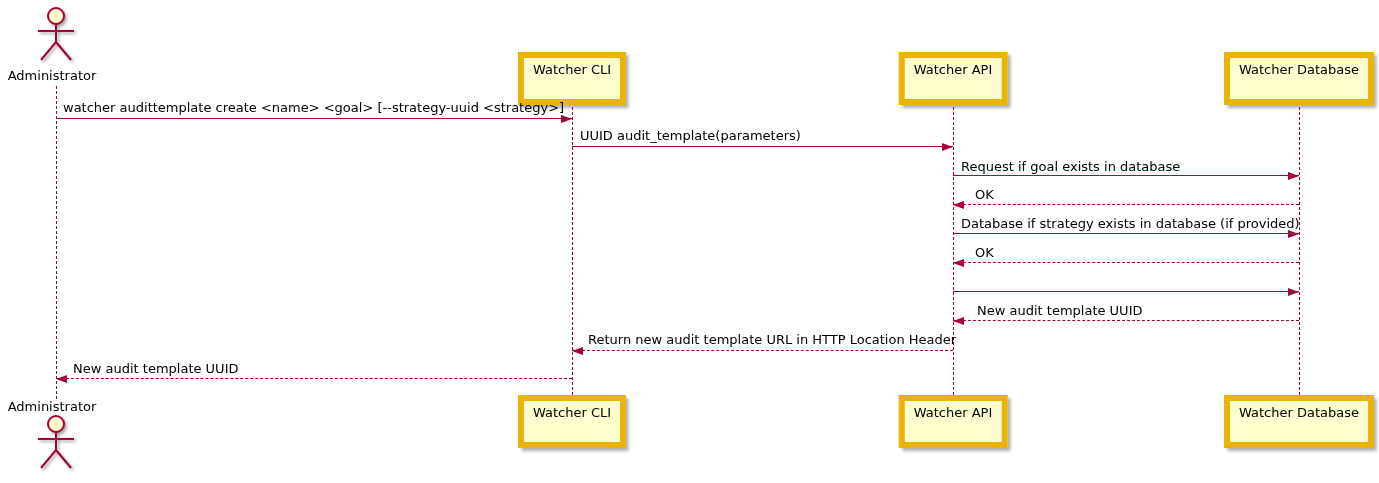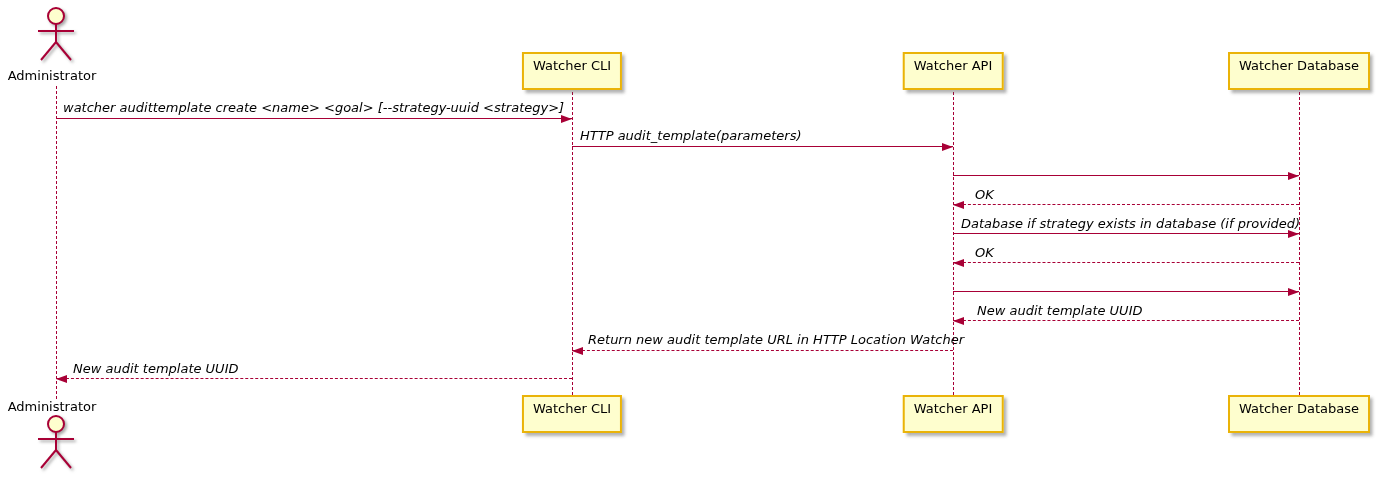--- a/index.html
+++ b/index.html
@@ -5,28 +5,28 @@
   * { margin:0; padding:0; box-sizing:border-box; }
   html,body { background:#ffffff; }
   .canvas {
     position:relative; width:1379px; height:483px; background:#ffffff;
     font-family:"DejaVu Sans", sans-serif; font-size:13px; color:#000000;
     overflow:hidden;
   }
   .lifeline { position:absolute; width:0; border-left:1px dashed #A80036; }
   .pbox {
     position:absolute; transform:translateX(-50%);
-    background:#FEFECE; border:2px solid #eab308;
-    padding:4px 9px 14px 9px; white-space:nowrap;
+    background:#FEFECE; border:6px solid #eab308;
+    padding:4px 9px 21px 9px; white-space:nowrap;
     box-shadow:3px 3px 3px rgba(80,80,80,0.45);
     line-height:16px;
   }
   .actor-label { position:absolute; transform:translateX(-50%); white-space:nowrap; line-height:15px; }
   .actor-svg { position:absolute; filter:drop-shadow(2.5px 2.5px 1.5px rgba(80,80,80,0.5)); }
-  .msg-label { position:absolute; white-space:nowrap; line-height:15px;font-style:italic; }
+  .msg-label { position:absolute; white-space:nowrap; line-height:15px; }
   .arrow { position:absolute; height:0; }
   .arrow.solid  { border-top:1px solid #A80036; }
   .arrow.dashed { border-top:1px dashed #A80036; }
   .head { position:absolute; width:0; height:0; top:-4px;
           border-top:4px solid transparent; border-bottom:4px solid transparent; }
   .head.right { right:0;  border-left:11px solid #A80036; }
   .head.left  { left:0;   border-right:11px solid #A80036; }
 </style>
 </head>
 <body>
@@ -49,25 +49,26 @@
 
   <div class="pbox" style="left:572px;top:52px">Watcher CLI</div>
   <div class="pbox" style="left:953px;top:52px">Watcher API</div>
   <div class="pbox" style="left:1299px;top:52px">Watcher Database</div>
 
   <div class="msg-label" style="left:63px;top:100px">watcher audittemplate create &lt;name&gt; &lt;goal&gt; [--strategy-uuid &lt;strategy&gt;]</div>
   <div class="arrow solid" style="left:56px;top:118px;width:516px">
     <span class="head right"></span>
   </div>
 
-  <div class="msg-label" style="left:580px;top:128px">HTTP audit_template(parameters)</div>
+  <div class="msg-label" style="left:580px;top:128px">UUID audit_template(parameters)</div>
   <div class="arrow solid" style="left:572px;top:146px;width:381px">
     <span class="head right"></span>
   </div>
 
+  <div class="msg-label" style="left:961px;top:159px">Request if goal exists in database</div>
   <div class="arrow solid" style="left:953px;top:175px;width:346px">
     <span class="head right"></span>
   </div>
 
   <div class="msg-label" style="left:975px;top:187px">OK</div>
   <div class="arrow dashed" style="left:953px;top:204px;width:346px">
     <span class="head left"></span>
   </div>
 
   <div class="msg-label" style="left:961px;top:216px">Database if strategy exists in database (if provided)</div>
@@ -82,21 +83,21 @@
 
   <div class="arrow solid" style="left:953px;top:291px;width:346px">
     <span class="head right"></span>
   </div>
 
   <div class="msg-label" style="left:977px;top:303px">New audit template UUID</div>
   <div class="arrow dashed" style="left:953px;top:320px;width:346px">
     <span class="head left"></span>
   </div>
 
-  <div class="msg-label" style="left:588px;top:332px">Return new audit template URL in HTTP Location Watcher</div>
+  <div class="msg-label" style="left:588px;top:332px">Return new audit template URL in HTTP Location Header</div>
   <div class="arrow dashed" style="left:572px;top:350px;width:381px">
     <span class="head left"></span>
   </div>
 
   <div class="msg-label" style="left:73px;top:361px">New audit template UUID</div>
   <div class="arrow dashed" style="left:56px;top:378px;width:516px">
     <span class="head left"></span>
   </div>
 
   <div class="actor-label" style="left:52px;top:399px">Administrator</div>

